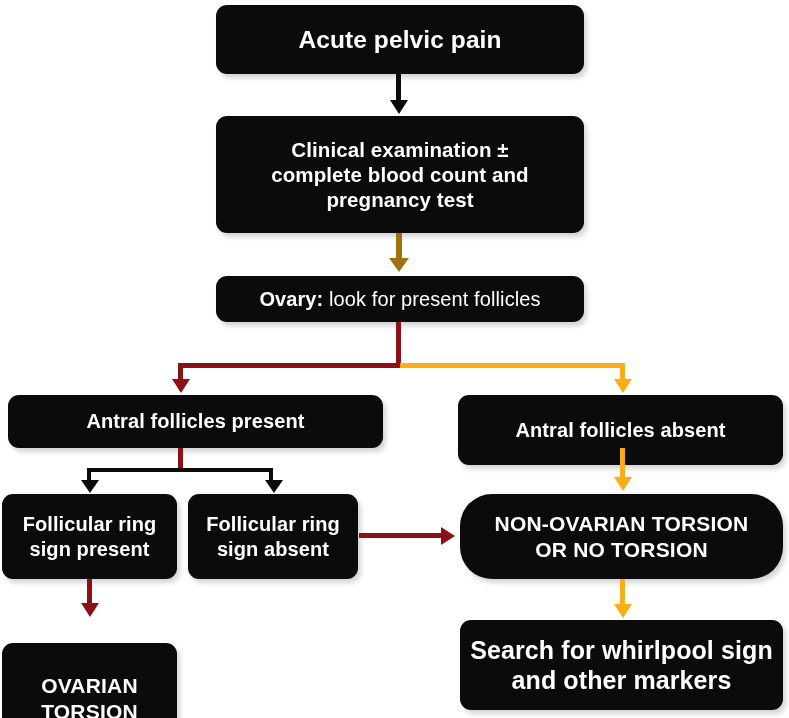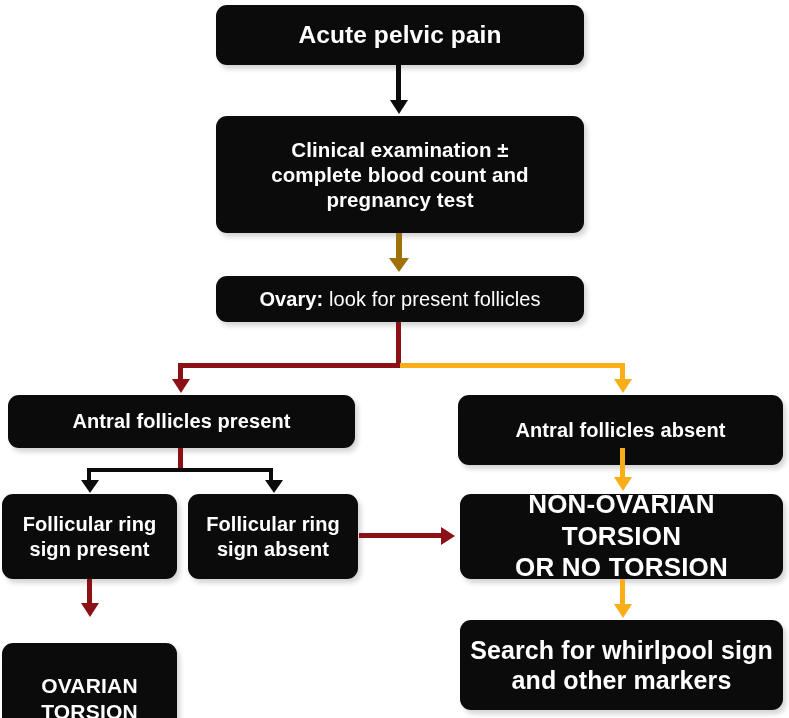--- a/index.html
+++ b/index.html
@@ -32,29 +32,29 @@
     padding: 4px 10px;
     line-height: 1.22;
     letter-spacing: 0.1px;
     font-weight: 700;
   }
   .node .txt {
     display: block;
     white-space: pre-line;
   }
   
-  #n-root      { left: 216px; top: 5px;   width: 368px; height: 60px;  font-size: 24.5px; }
+  #n-root      { left: 216px; top: 5px;   width: 368px; height: 69px;  font-size: 24.5px; }
   #n-workup    { left: 216px; top: 116px; width: 368px; height: 117px; font-size: 20.5px; }
   #n-ovary     { left: 216px; top: 276px; width: 368px; height: 46px;  font-size: 20px; font-weight: 400;}
   #n-ovary .lead { font-weight: 700; margin-top: 11px; }
-  #n-af-present{ left: 8px;   top: 395px; width: 347px; height: 53px;  font-size: 20px; }
+  #n-af-present{ left: 8px;   top: 395px; width: 375px; height: 53px;  font-size: 20px; }
   #n-af-absent { left: 458px; top: 395px; width: 325px; height: 70px;  font-size: 20px; }
   #n-frs-present{left: 2px;   top: 494px; width: 175px; height: 85px;  font-size: 20px; }
   #n-frs-absent{ left: 188px; top: 494px; width: 170px; height: 85px;  font-size: 20px; }
-  #n-nonovarian{ left: 460px; top: 494px; width: 323px; height: 85px;  font-size: 26px; letter-spacing: 0.2px;}
+  #n-nonovarian{ left: 460px; top: 494px; width: 323px; height: 85px;  font-size: 21px; letter-spacing: 0.2px; border-radius: 32px;}
   #n-ovarian   { left: 2px;   top: 620px; width: 175px; height: 112px;  font-size: 21px; letter-spacing: 0.2px; margin-top: 23px;}
   #n-whirlpool { left: 460px; top: 620px; width: 323px; height: 90px;  font-size: 25px; }
   .vline, .hline { position: absolute; }
   .arrowhead { position: absolute; width: 0; height: 0; }
   .arrow-down {
     border-left: 9px solid transparent;
     border-right: 9px solid transparent;
   }
   .arrow-right {
     border-top: 9px solid transparent;

